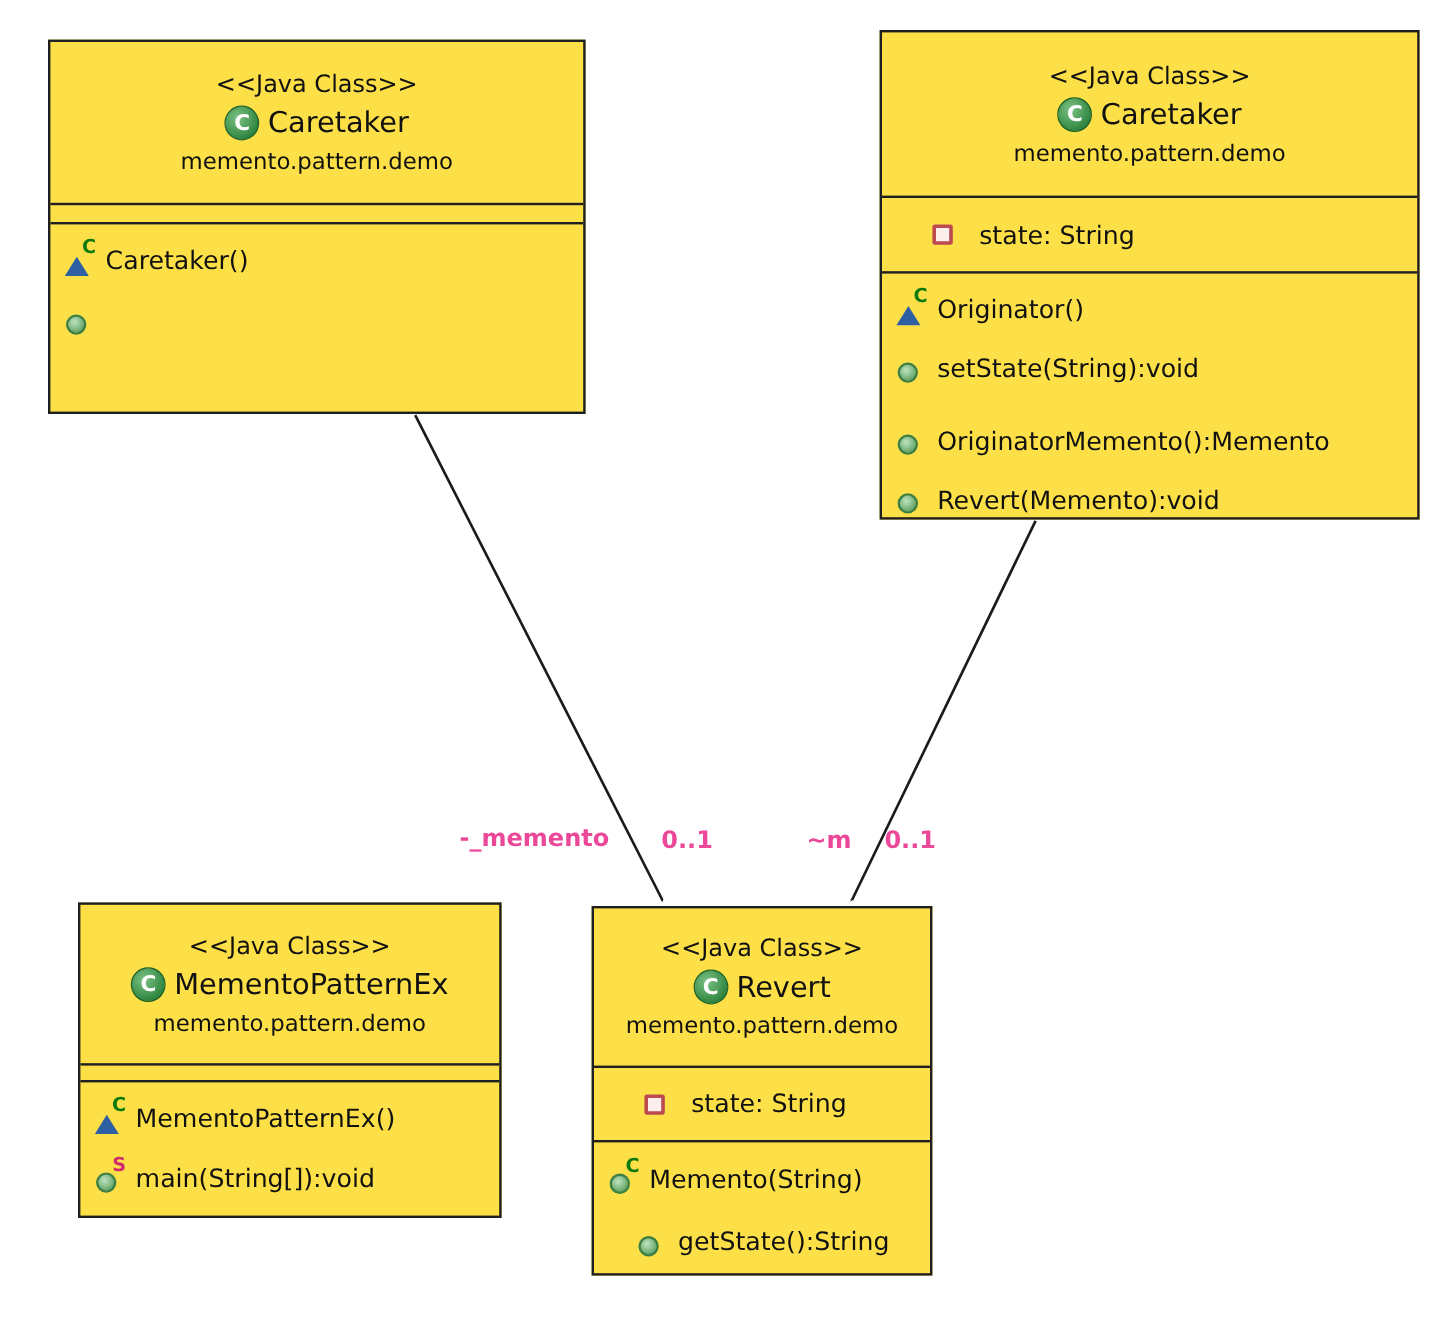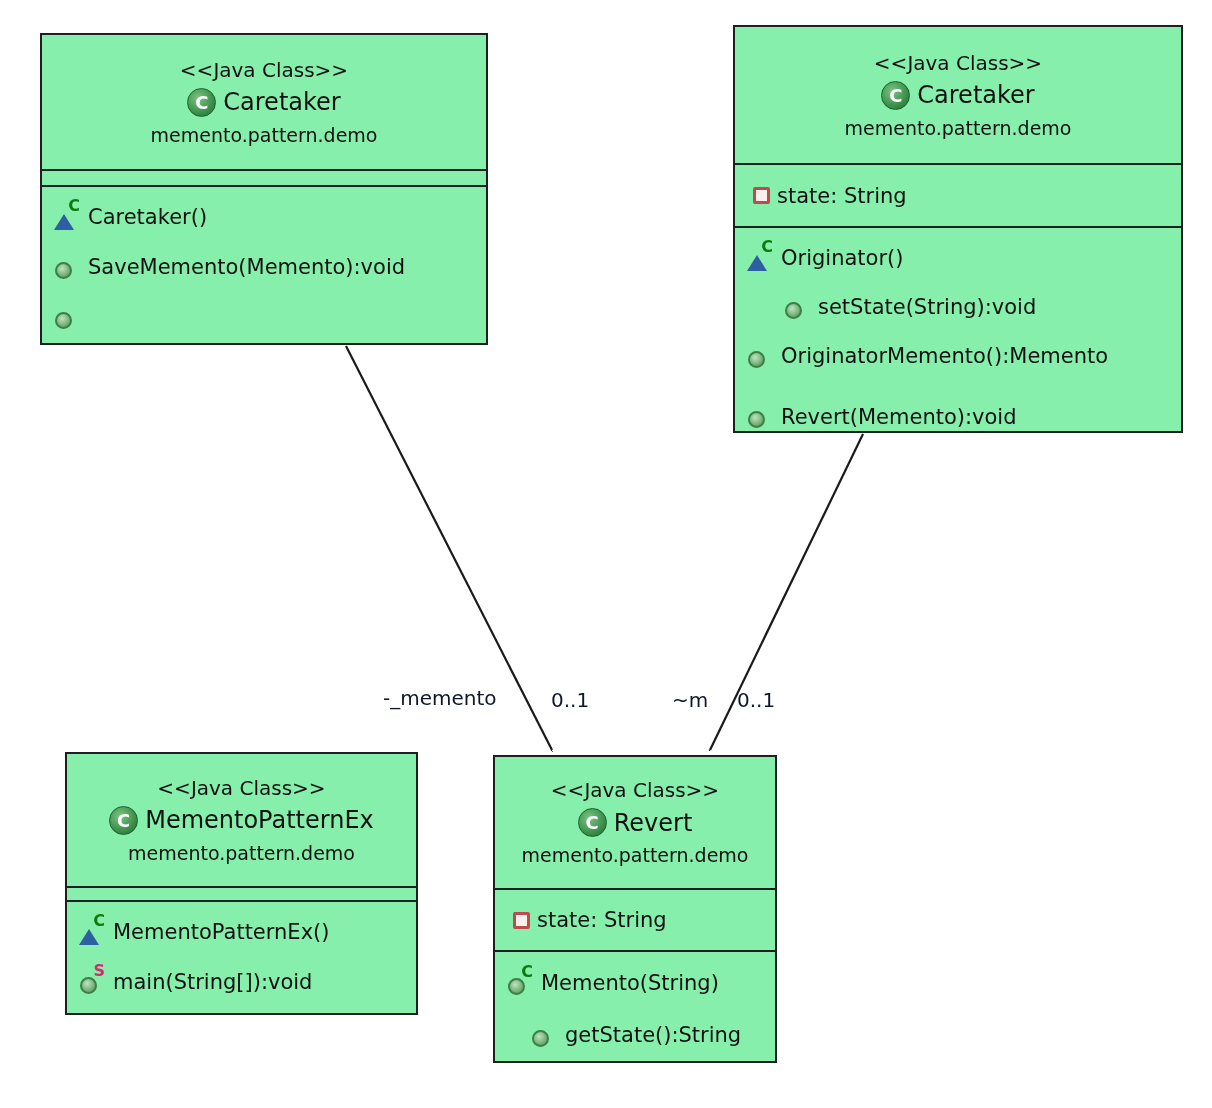--- a/index.html
+++ b/index.html
@@ -2,58 +2,58 @@
 <html><head>
 <meta charset="utf-8">
 <style>
   html,body{margin:0;padding:0;background:#ffffff;}
   .canvas{
     position:relative;width:1212px;height:1108px;background:#ffffff;overflow:hidden;
     font-family:"DejaVu Sans","Liberation Sans",sans-serif;color:#111;
   }
   .arrows{position:absolute;left:0;top:0;width:1212px;height:1108px;z-index:1;}
   .class-box{
-    position:absolute;box-sizing:border-box;background:#86efac;border:2px solid #1f1f1f;
+    position:absolute;box-sizing:border-box;background:#fde047;border:2px solid #1f1f1f;
     display:flex;flex-direction:column;z-index:2;
   }
   .hdr{flex:none;display:flex;flex-direction:column;align-items:center;justify-content:center;gap:7px;}
   .stereotype{font-size:20px;line-height:1.1;}
   .name-line{display:flex;align-items:center;gap:7px;}
   .class-icon{
     width:27px;height:27px;border-radius:50%;flex:none;
     background:radial-gradient(circle at 38% 34%,#7cc284,#2f8540 72%);
     border:1px solid #1d5f2a;color:#ffffff;font-weight:bold;font-size:18px;
     display:flex;align-items:center;justify-content:center;
   }
   .cname{font-size:24px;font-weight:normal;}
   .pkg{font-size:19px;}
   .compartment{border-top:2px solid #1f1f1f;box-sizing:border-box;}
   .attrs{flex:none;display:flex;flex-direction:column;justify-content:center;padding-left:18px;}
-  .attr-row{display:flex;align-items:center;gap:7px;font-size:21px;}
+  .attr-row{display:flex;align-items:center;gap:22px;font-size:21px;margin-left:24px;}
   .field-icon{
     width:11px;height:11px;flex:none;border:3px solid #bc4a50;background:#fdeeee;border-radius:2px;
   }
   .methods{flex:1;display:flex;flex-direction:column;padding-top:5px;}
   .m-row{height:50px;display:flex;align-items:center;padding-left:12px;gap:8px;font-size:21px;}
   .m-icon{position:relative;width:26px;height:26px;flex:none;}
   .dot{
     position:absolute;left:1px;bottom:1px;width:13px;height:13px;border-radius:50%;
     background:radial-gradient(circle at 40% 35%,#bfe3bf,#69a96e 70%);
     border:2px solid #3d7f44;
   }
   .tri{
     position:absolute;left:0;bottom:0;width:0;height:0;
     border-left:10px solid transparent;border-right:10px solid transparent;
     border-bottom:16px solid #2e5fa3;
   }
   .adorn{position:absolute;top:-6px;right:0;font-size:16px;font-weight:bold;line-height:1;}
   .adorn-c{color:#0c7a0c;}
   .adorn-s{color:#cf2d6e;}
   .u{text-decoration-thickness:2px;text-underline-offset:3px;}
-  .assoc-label{position:absolute;z-index:3;font-size:20px;font-weight:normal;color:#0f172a;white-space:nowrap;}
+  .assoc-label{position:absolute;z-index:3;font-size:20px;font-weight:bold;color:#ec4899;white-space:nowrap;}
 </style>
 </head>
 <body>
 
 <div class="canvas">
 
   <svg class="arrows" viewBox="0 0 1212 1108">
     <defs>
       <marker id="openArrow" markerUnits="userSpaceOnUse" markerWidth="40" markerHeight="40" refX="0" refY="0" orient="auto">
         <path d="M -17 -10 L 0 0 L -17 10" fill="none" stroke="#1a1a1a" stroke-width="2.2"></path>
@@ -83,26 +83,20 @@
         <span class="m-icon">
             <span class="tri"></span>
             <span class="adorn adorn-c">C</span>
           </span>
         <span>Caretaker()</span>
       </div>
       <div class="m-row">
         <span class="m-icon">
             <span class="dot"></span>
           </span>
-        <span>SaveMemento(Memento):void</span>
-      </div>
-      <div class="m-row">
-        <span class="m-icon">
-            <span class="dot"></span>
-          </span>
       </div>
     </div>
   </div>
 
   <div class="class-box" style="left:733px;top:25px;width:450px;height:408px;">
     <div class="hdr" style="height:136px;">
       <div class="stereotype">&lt;&lt;Java Class&gt;&gt;</div>
       <div class="name-line">
         <span class="class-icon">C</span>
         <span class="cname">Caretaker</span>
@@ -116,27 +110,27 @@
       </div>
     </div>
     <div class="compartment methods">
       <div class="m-row" style="height:49px;">
         <span class="m-icon">
             <span class="tri"></span>
             <span class="adorn adorn-c">C</span>
           </span>
         <span>Originator()</span>
       </div>
-      <div class="m-row" style="height:49px;margin-left:37px;">
+      <div class="m-row" style="height:49px;">
         <span class="m-icon">
             <span class="dot"></span>
           </span>
         <span>setState(String):void</span>
       </div>
-      <div class="m-row" style="height:49px;">
+      <div class="m-row" style="height:49px;align-items:flex-end;">
         <span class="m-icon">
             <span class="dot"></span>
           </span>
         <span>OriginatorMemento():Memento</span>
       </div>
       <div class="m-row" style="height:49px;align-items:flex-end;">
         <span class="m-icon">
             <span class="dot"></span>
           </span>
         <span>Revert(Memento):void</span>

